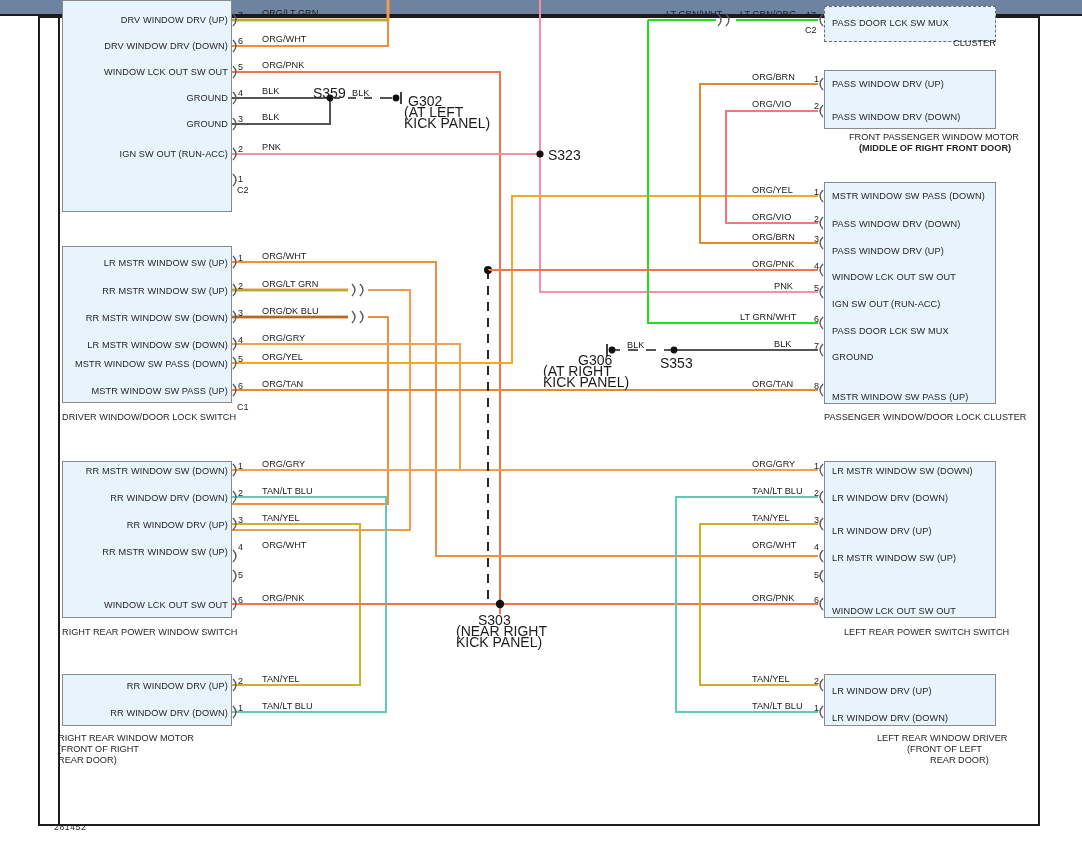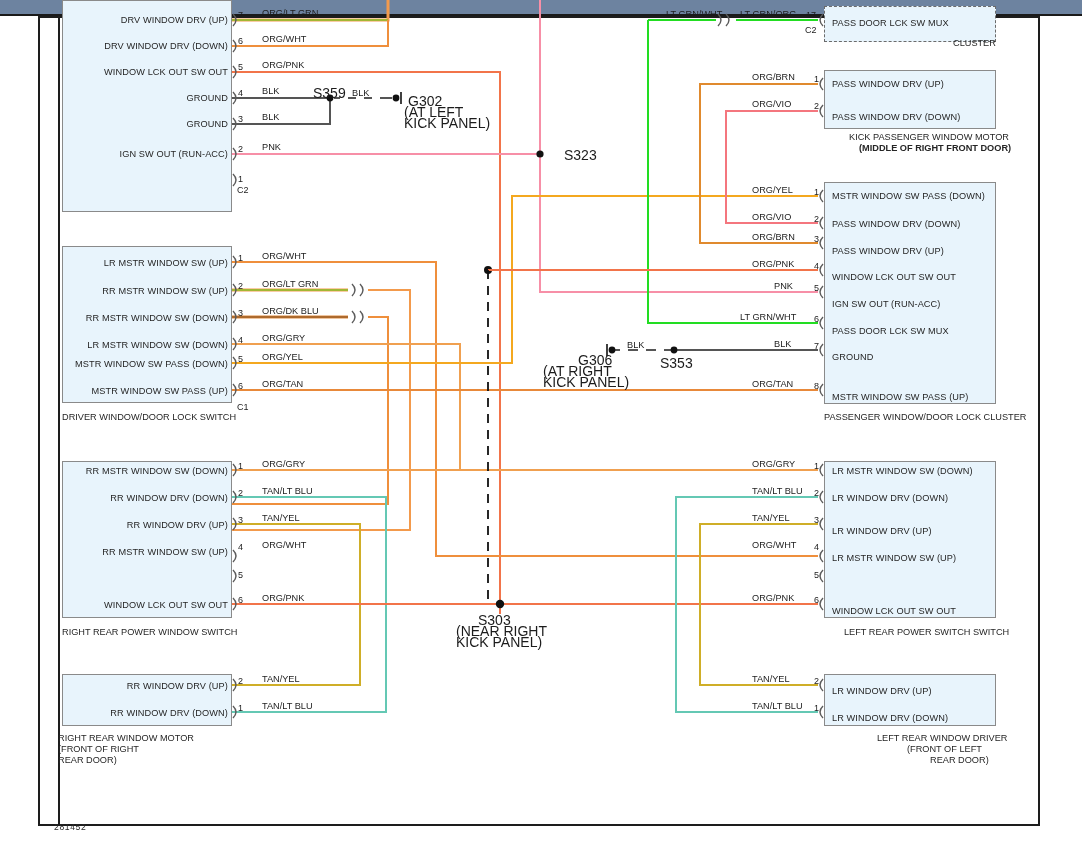--- a/index.html
+++ b/index.html
@@ -171,21 +171,21 @@
   <div class="pinlabel" style="left:832px;top:18px;">PASS DOOR LCK SW MUX</div>
   <div class="caption" style="left:953px;top:38px;">CLUSTER</div>
 
   <div class="wirename" style="left:752px;top:72px;">ORG/BRN</div>
   <div class="pinnum" style="left:814px;top:74px;">1</div>
   <div class="pinlabel" style="left:832px;top:79px;">PASS WINDOW DRV (UP)</div>
 
   <div class="wirename" style="left:752px;top:99px;">ORG/VIO</div>
   <div class="pinnum" style="left:814px;top:101px;">2</div>
   <div class="pinlabel" style="left:832px;top:112px;">PASS WINDOW DRV (DOWN)</div>
-  <div class="caption" style="left:849px;top:132px;">KICK PASSENGER WINDOW MOTOR</div>
+  <div class="caption" style="left:849px;top:132px;">FRONT PASSENGER WINDOW MOTOR</div>
   <div class="caption" style="left:859px;top:143px;font-weight:bold;">(MIDDLE OF RIGHT FRONT DOOR)</div>
 
   <div class="wirename" style="left:752px;top:185px;">ORG/YEL</div>
   <div class="pinnum" style="left:814px;top:187px;">1</div>
   <div class="pinlabel" style="left:832px;top:191px;">MSTR WINDOW SW PASS (DOWN)</div>
 
   <div class="wirename" style="left:752px;top:212px;">ORG/VIO</div>
   <div class="pinnum" style="left:814px;top:214px;">2</div>
   <div class="pinlabel" style="left:832px;top:219px;">PASS WINDOW DRV (DOWN)</div>
 
@@ -281,21 +281,21 @@
   <div class="caption" style="left:877px;top:733px;">LEFT REAR WINDOW DRIVER</div>
   <div class="caption" style="left:907px;top:744px;">(FRONT OF LEFT</div>
   <div class="caption" style="left:930px;top:755px;">REAR DOOR)</div>
 
   <div class="splice" style="left:313px;top:88px;">S359</div>
   <div class="wirename" style="left:352px;top:88px;">BLK</div>
   <div class="splice" style="left:408px;top:96px;">G302</div>
   <div class="splice" style="left:404px;top:107px;">(AT LEFT</div>
   <div class="splice" style="left:404px;top:118px;">KICK PANEL)</div>
 
-  <div class="splice" style="left:564px;top:150px;">S323</div>
+  <div class="splice" style="left:548px;top:150px;">S323</div>
 
   <div class="splice" style="left:578px;top:355px;">G306</div>
   <div class="splice" style="left:543px;top:366px;">(AT RIGHT</div>
   <div class="splice" style="left:543px;top:377px;">KICK PANEL)</div>
   <div class="wirename" style="left:627px;top:340px;">BLK</div>
   <div class="splice" style="left:660px;top:358px;">S353</div>
 
   <div class="splice" style="left:478px;top:615px;">S303</div>
   <div class="splice" style="left:456px;top:626px;">(NEAR RIGHT</div>
   <div class="splice" style="left:456px;top:637px;">KICK PANEL)</div>

